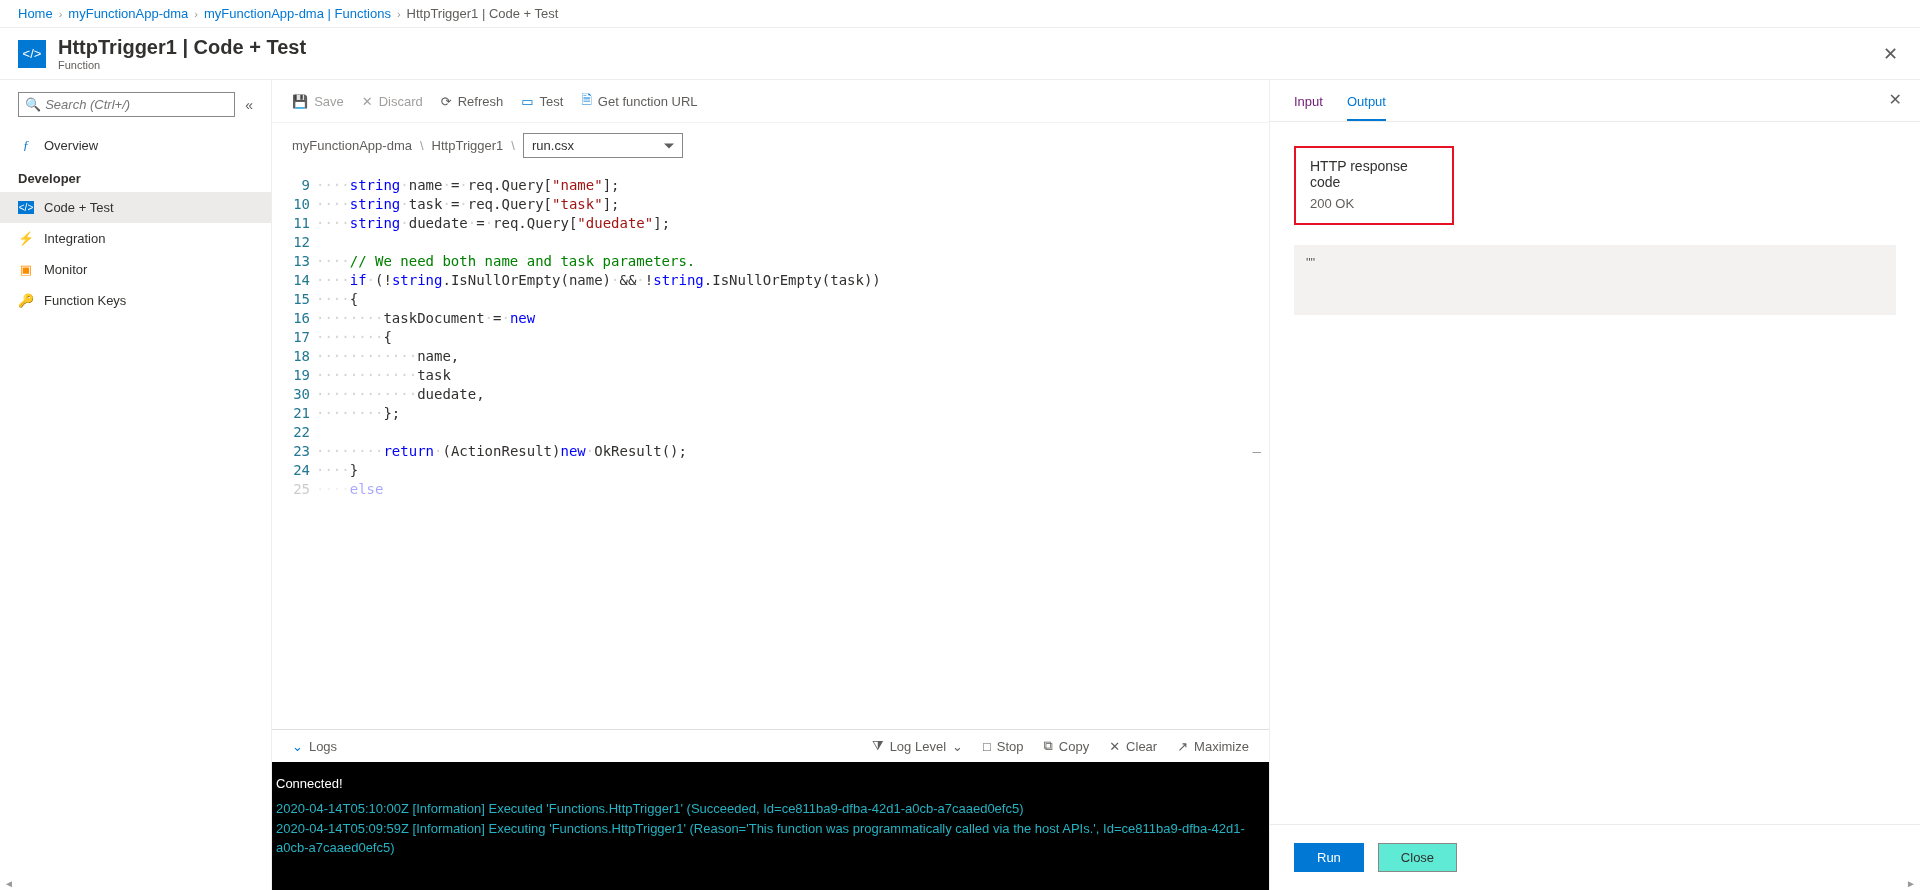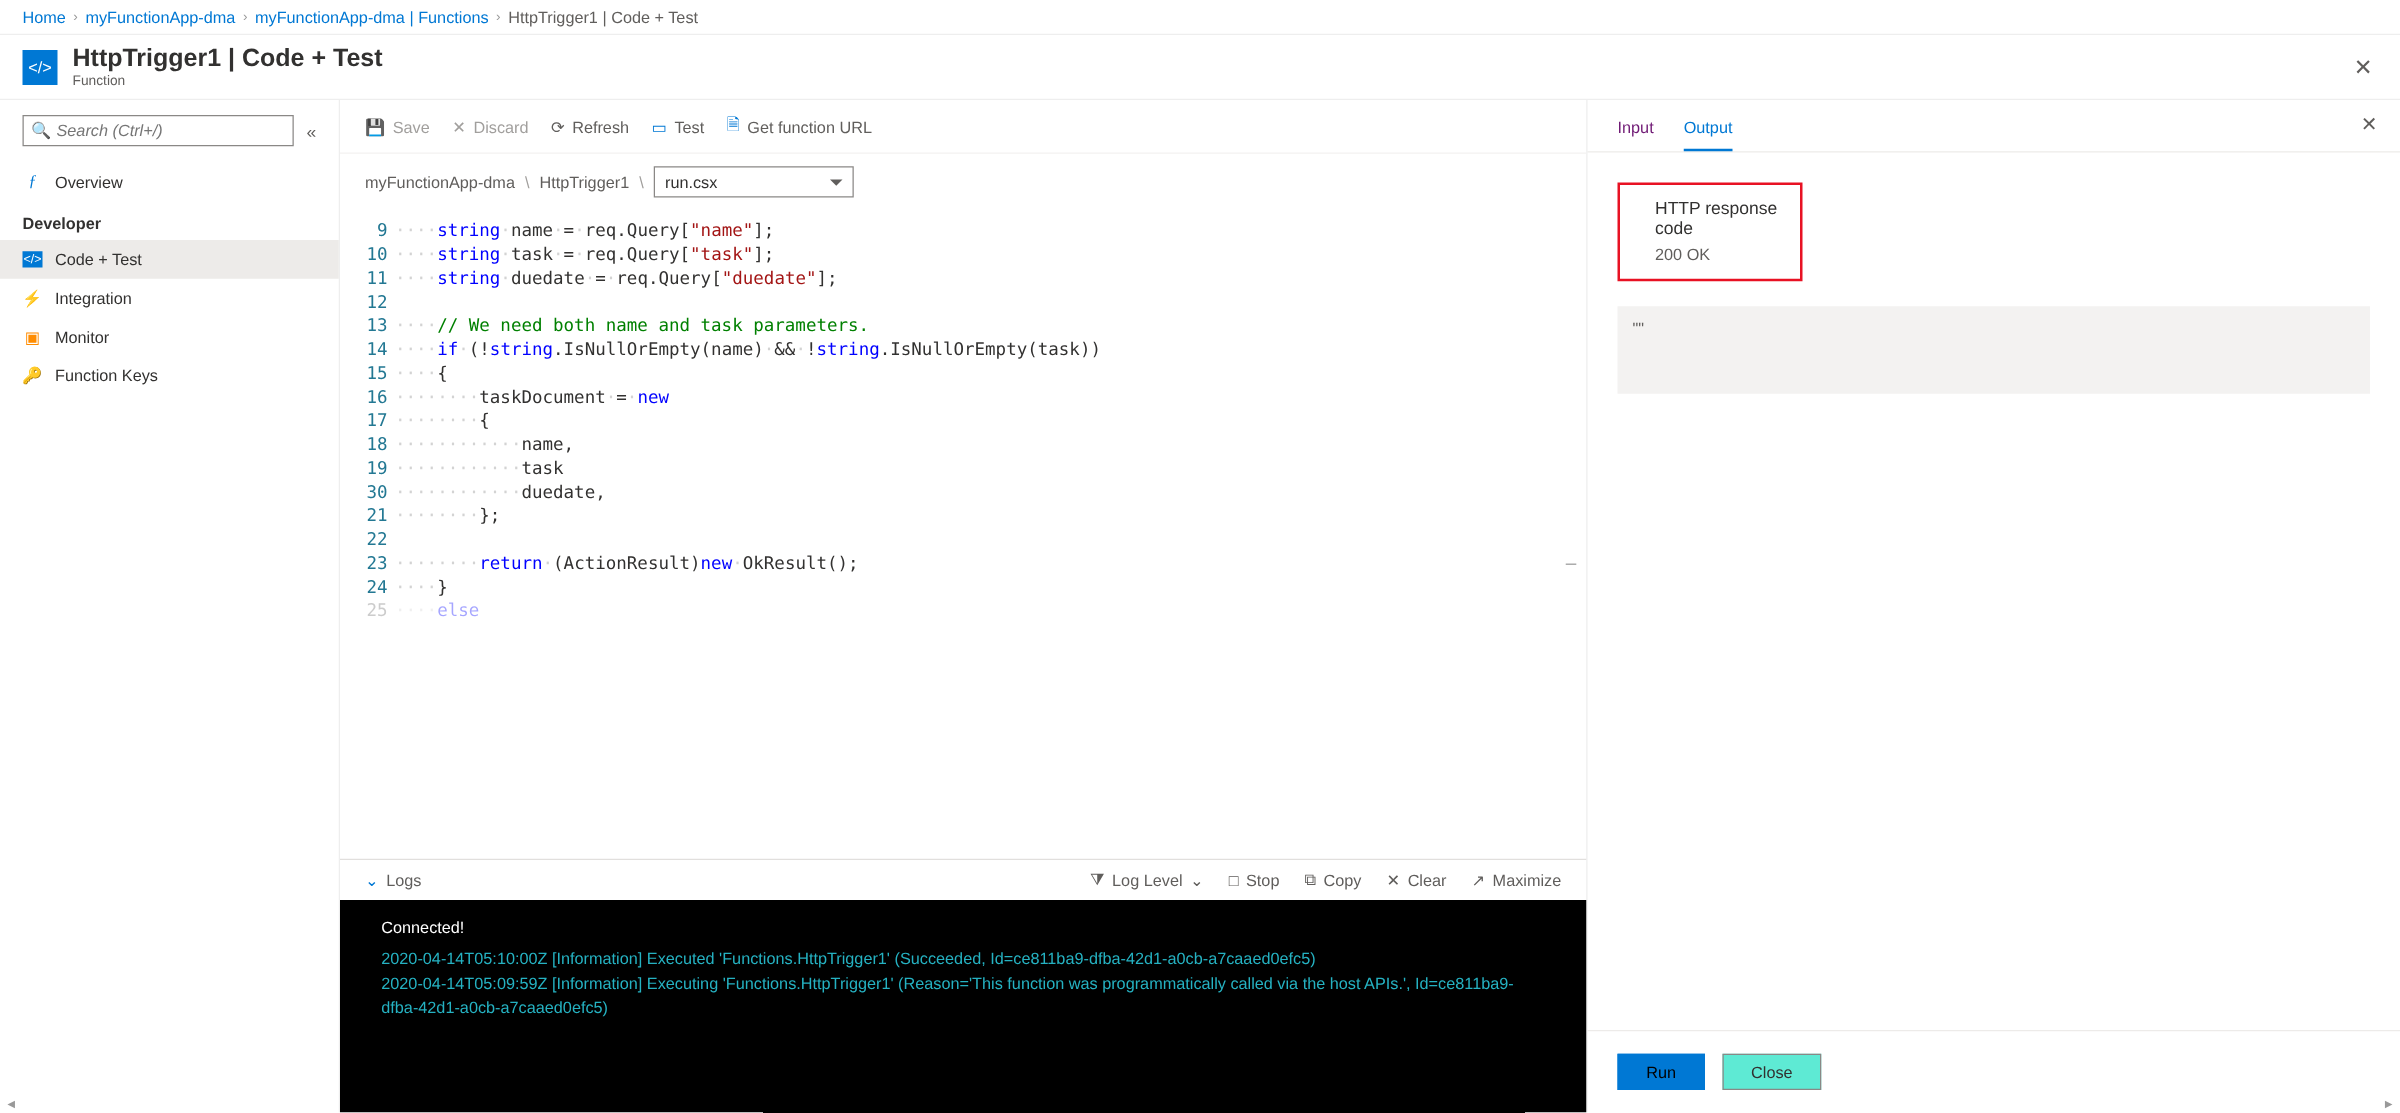--- a/index.html
+++ b/index.html
@@ -37,38 +37,38 @@
   .gutter .ln { height: 19px; line-height: 19px; }
   .code { flex: 1; padding: 4px 0; position: relative; }
   .code .cl { height: 19px; line-height: 19px; white-space: pre; }
   .ws { color: #d3d3d3; }
   .kw { color: #0000ff; }
   .str { color: #a31515; }
   .cm { color: #008000; }
   .log-toolbar { display: flex; align-items: center; border-top: 1px solid #e1dfdd; padding: 8px 20px; gap: 20px; color: #605e5c; }
   .log-toolbar .spacer { flex: 1; }
   .log-btn { display: flex; align-items: center; gap: 6px; cursor: pointer; }
-  .console { background: #000; color: #fff; padding: 14px 33px; font-family: "Segoe UI", Arial, sans-serif; font-size: 13px; height: 170px; overflow: hidden; }
+  .console { background: #000; color: #fff; padding: 14px 4px; font-family: "Segoe UI", Arial, sans-serif; font-size: 13px; height: 128px; overflow: hidden; }
   .console .connected { color: #fff; margin-bottom: 8px; }
   .console .info { color: #25b2c2; line-height: 1.5; }
   .right { width: 650px; display: flex; flex-direction: column; position: relative; }
   .right-close { position: absolute; top: 10px; right: 18px; font-size: 16px; color: #605e5c; cursor: pointer; }
   .tabs { display: flex; gap: 24px; padding: 14px 24px 0 24px; border-bottom: 1px solid #edebe9; }
   .tab { padding-bottom: 10px; cursor: pointer; }
   .tab.inactive { color: #701a75; }
   .tab.active { color: #0078d4; border-bottom: 2px solid #0078d4; font-weight: 400; }
   .output-body { padding: 24px; flex: 1; }
-  .resp-box { border: 2px solid #e81123; padding: 10px 14px 12px 28px; width: 148px; margin-bottom: 20px; }
+  .resp-box { border: 2px solid #e81123; padding: 10px 14px 12px 14px; width: 160px; margin-bottom: 20px; }
   .resp-label { font-size: 14px; color: #323130; margin-bottom: 6px; }
   .resp-val { color: #605e5c; }
   .content-label { font-size: 14px; margin-bottom: 8px; }
   .content-box { background: #f3f2f1; padding: 10px 12px; min-height: 70px; color: #605e5c; font-size: 13px; }
   .right-footer { padding: 18px 24px; border-top: 1px solid #edebe9; display: flex; gap: 14px; }
   .btn { padding: 6px 22px; font-size: 13px; cursor: pointer; }
-  .btn-primary { background: #0078d4; color: #000000; border: 1px solid #0078d4; }
+  .btn-primary { background: #0078d4; color: #ffffff; border: 1px solid #0078d4; }
   .btn-secondary { background: #5eead4; color: #323130; border: 1px solid #8a8886; }
   .hscroll { position: absolute; bottom: 0; left: 0; right: 0; height: 14px; display: flex; align-items: center; padding: 0 4px; }
   .hscroll .arrow { width: 10px; color: #999; font-size: 10px; }
   .hscroll .track { flex: 1; }
 </style>
 </head>
 <body>
 
 <div class="breadcrumb">
   <a href="#">Home</a>

